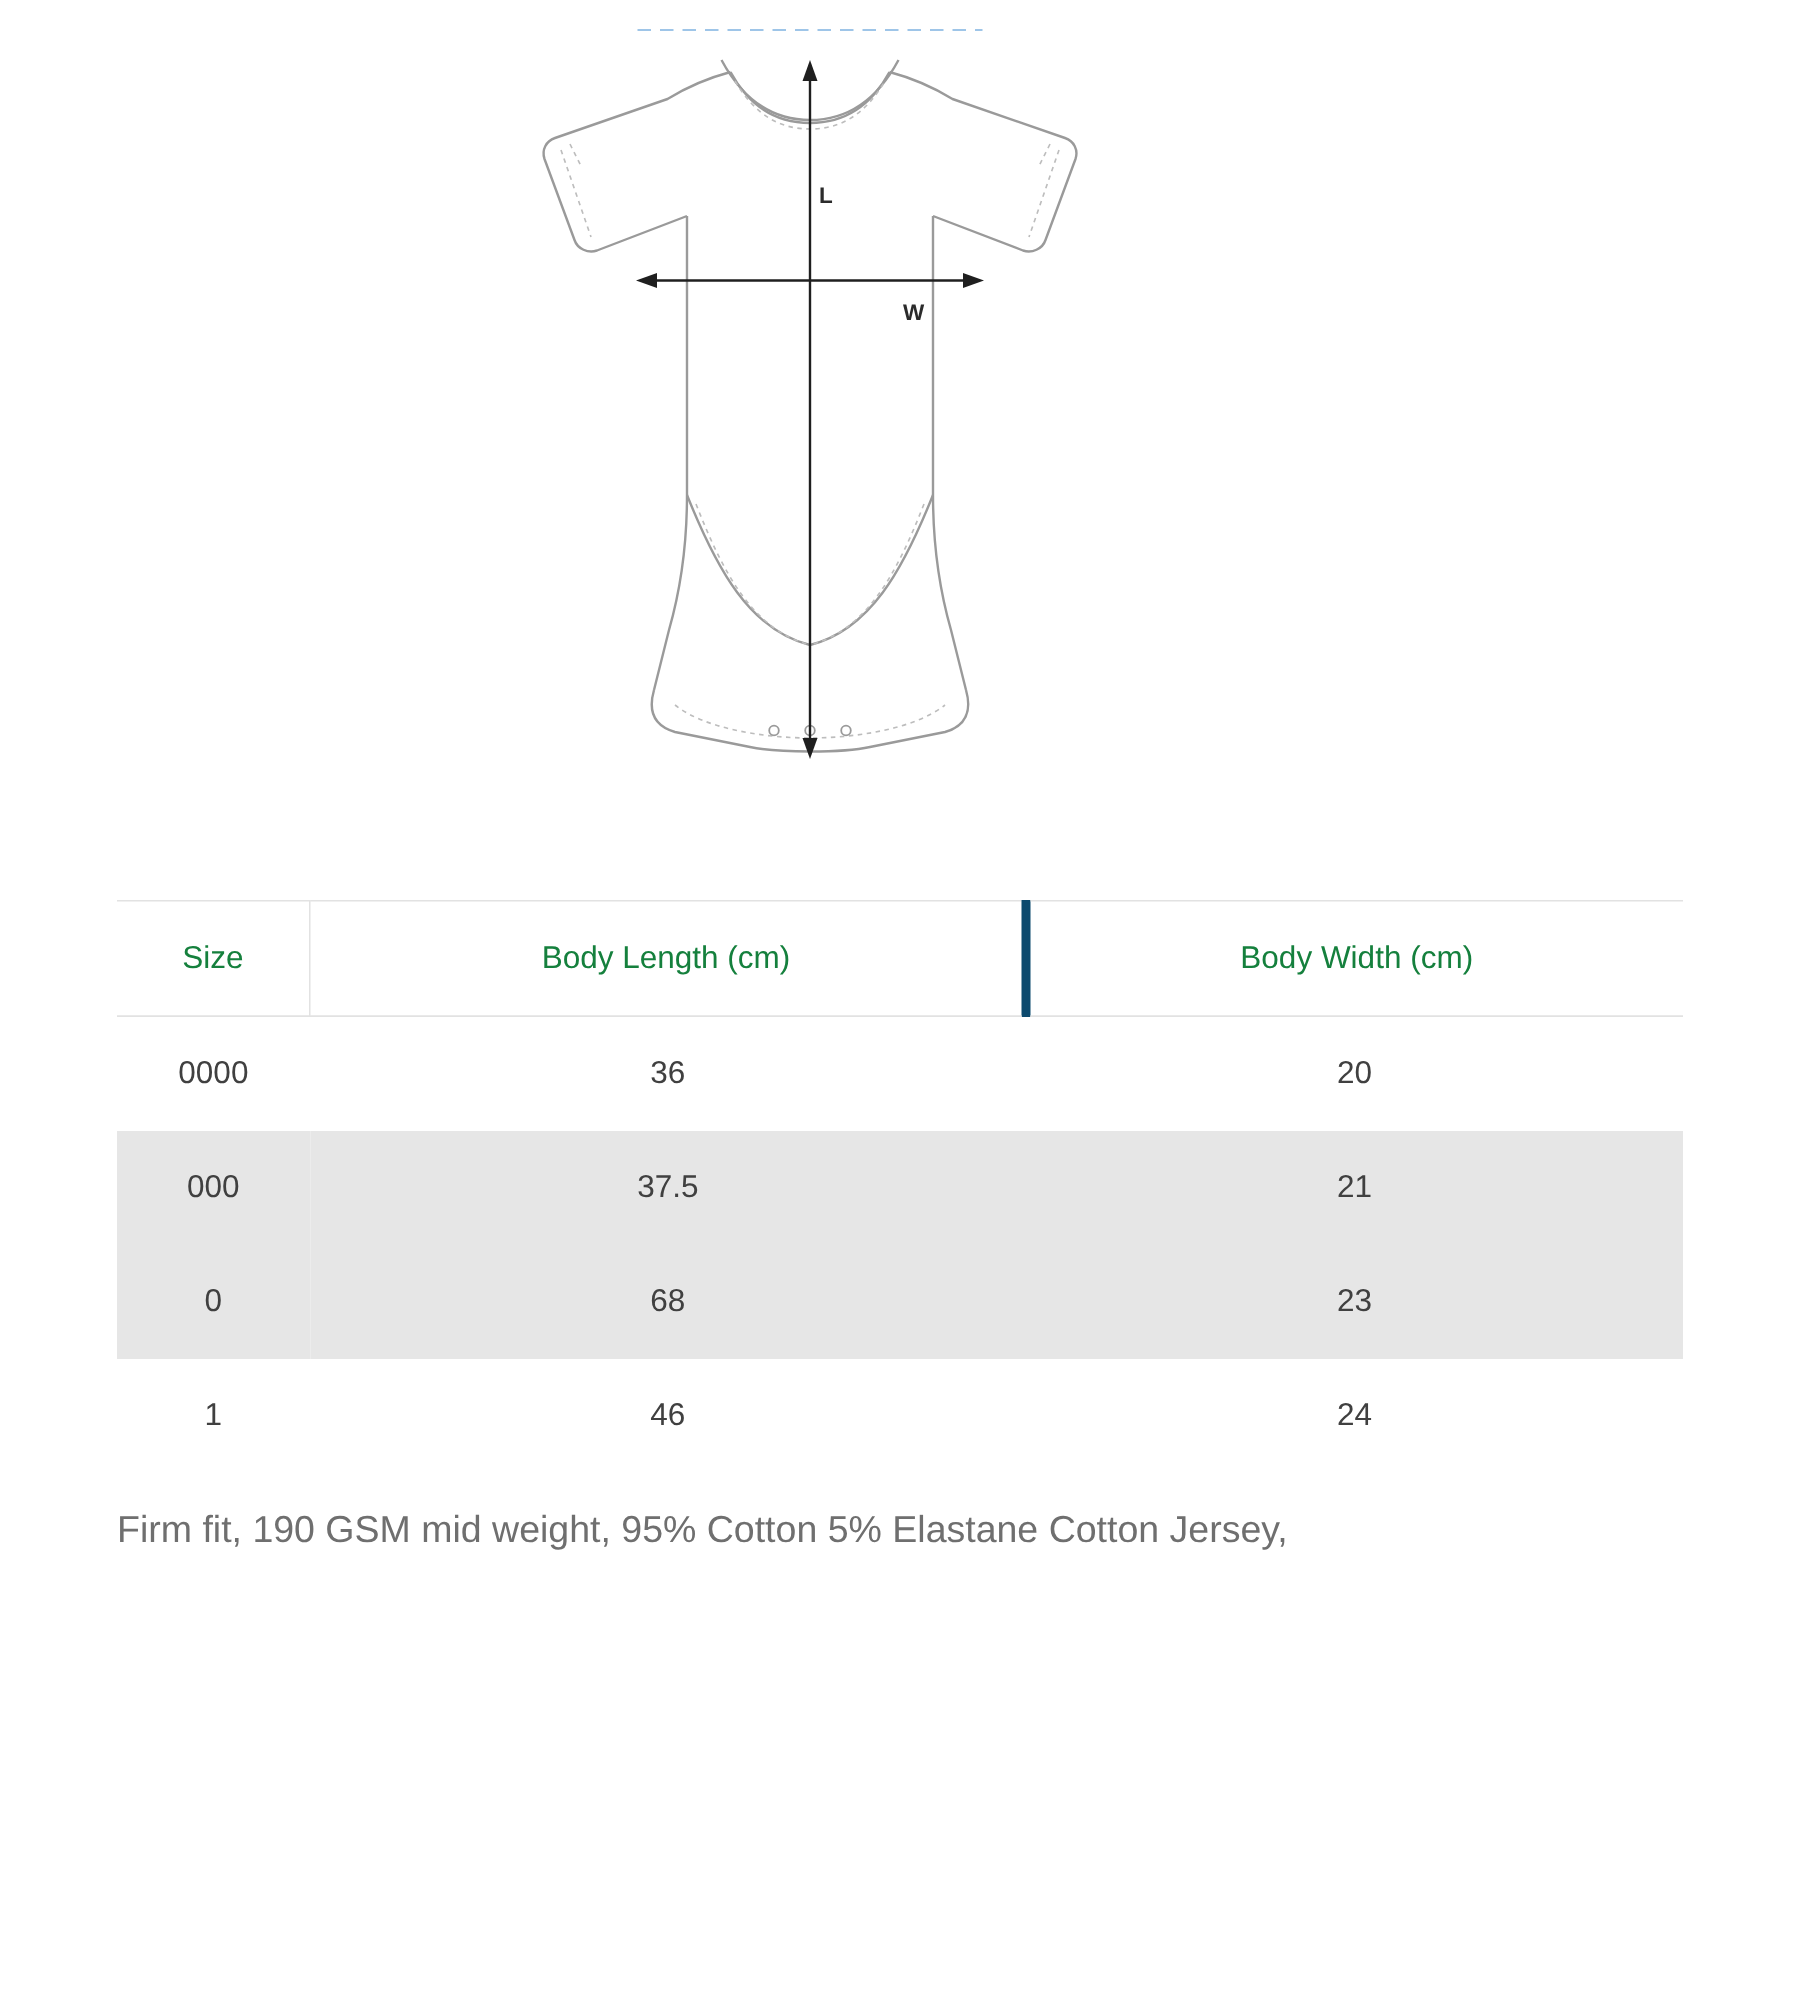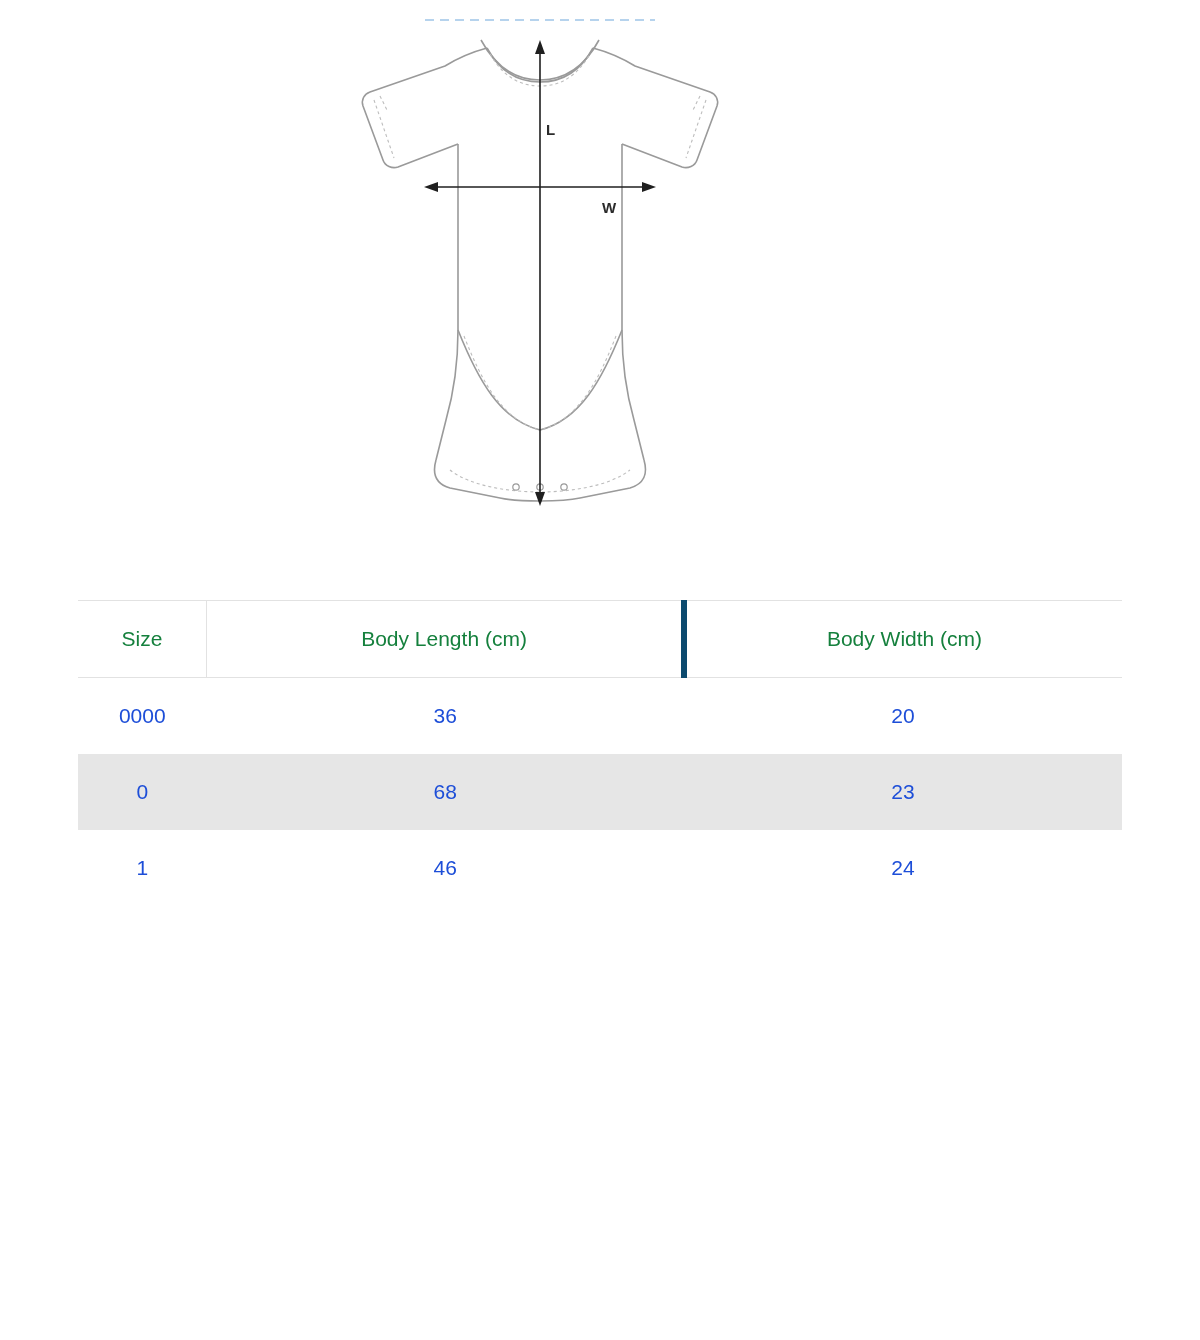--- a/index.html
+++ b/index.html
@@ -59,21 +59,21 @@
   table.size-table thead th.col-size {
     border-right: 1px solid #e2e2e2;
     width: 128px;
   }
   table.size-table thead th.col-length {
     border-right: 6px solid #0c4a6e;
     width: 474px;
   }
   table.size-table tbody td {
     font-size: 21px;
-    color: #1d4ed8;
+    color: #404040;
     text-align: center;
     padding: 26px 0 26px 0;
   }
   table.size-table tbody tr.alt td {
     background: #e6e6e6;
   }
   table.size-table tbody td.col-size { width: 128px; }
   table.size-table tbody td.col-length { width: 474px; }
 
   
@@ -161,29 +161,35 @@
           <th class="col-width">Body Width (cm)</th>
         </tr>
       </thead>
       <tbody>
         <tr>
           <td class="col-size">0000</td>
           <td class="col-length">36</td>
           <td class="col-width">20</td>
         </tr>
         <tr class="alt">
+          <td class="col-size">000</td>
+          <td class="col-length">37.5</td>
+          <td class="col-width">21</td>
+        </tr>
+        <tr class="alt">
           <td class="col-size">0</td>
           <td class="col-length">68</td>
           <td class="col-width">23</td>
         </tr>
         <tr>
           <td class="col-size">1</td>
           <td class="col-length">46</td>
           <td class="col-width">24</td>
         </tr>
       </tbody>
     </table>
   </div>
 
   <div class="description">
+    <p>Firm fit, 190 GSM mid weight, 95% Cotton  5% Elastane Cotton Jersey,</p>
   </div>
 
 </div>
 
 </body></html>

